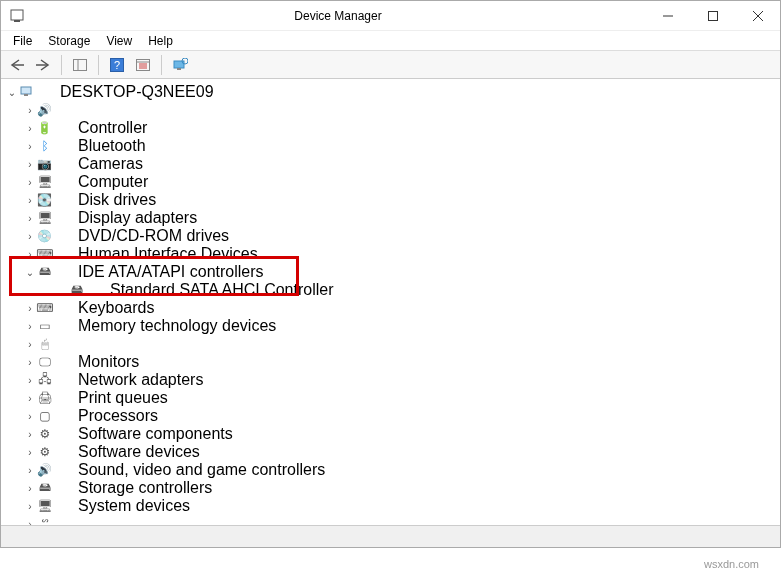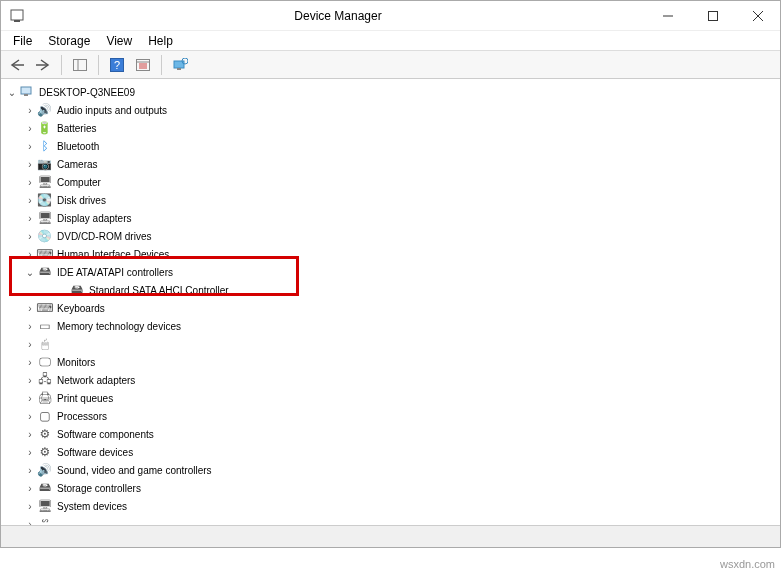--- a/index.html
+++ b/index.html
@@ -82,35 +82,35 @@
       display: inline-flex; align-items: center; justify-content: center;
       font-size: 10px; color: #555;
       cursor: pointer;
     }
     .node-icon {
       width: 16px; height: 16px;
       display: inline-flex; align-items: center; justify-content: center;
       margin-right: 4px;
       font-size: 12px;
     }
-    .node-label { font-size: 10px; }
+    .node-label { font-size: 16px; margin-left: 21px; }
     .indent { display: inline-block; }
     .highlight-box {
       position: absolute;
       border: 3px solid #d40000;
       pointer-events: none;
     }
     .statusbar {
       height: 22px;
       background: #f0f0f0;
       border-top: 1px solid #ccc;
     }
     .watermark {
       position: absolute;
-      bottom: 2px; right: 6px;
+      bottom: 2px; right: 22px;
       font-size: 11px; color: #999;
     }
     
     svg { display: block; }
   </style>
 </head>
 <body>
 
 <div class="window">
 
@@ -208,29 +208,28 @@
               </svg>
             </span>
             <span class="node-label">DESKTOP-Q3NEE09</span>
           </div>
         </li>
         <li>
           <div class="tree-row">
             <span class="indent" style="width: 18px;"></span>
             <span class="arrow">›</span>
             <span class="node-icon" style="color: rgb(85, 85, 85);">🔊</span>
-            <span class="node-label">Audio inputs and outputs</span>
           </div>
         </li>
         <li>
           <div class="tree-row">
             <span class="indent" style="width: 18px;"></span>
             <span class="arrow">›</span>
             <span class="node-icon" style="color: rgb(85, 85, 85);">🔋</span>
-            <span class="node-label">Batteries</span>
+            <span class="node-label">Controller</span>
           </div>
         </li>
         <li>
           <div class="tree-row">
             <span class="indent" style="width: 18px;"></span>
             <span class="arrow">›</span>
             <span class="node-icon" style="color: rgb(30, 136, 229);">ᛒ</span>
             <span class="node-label">Bluetooth</span>
           </div>
         </li>

